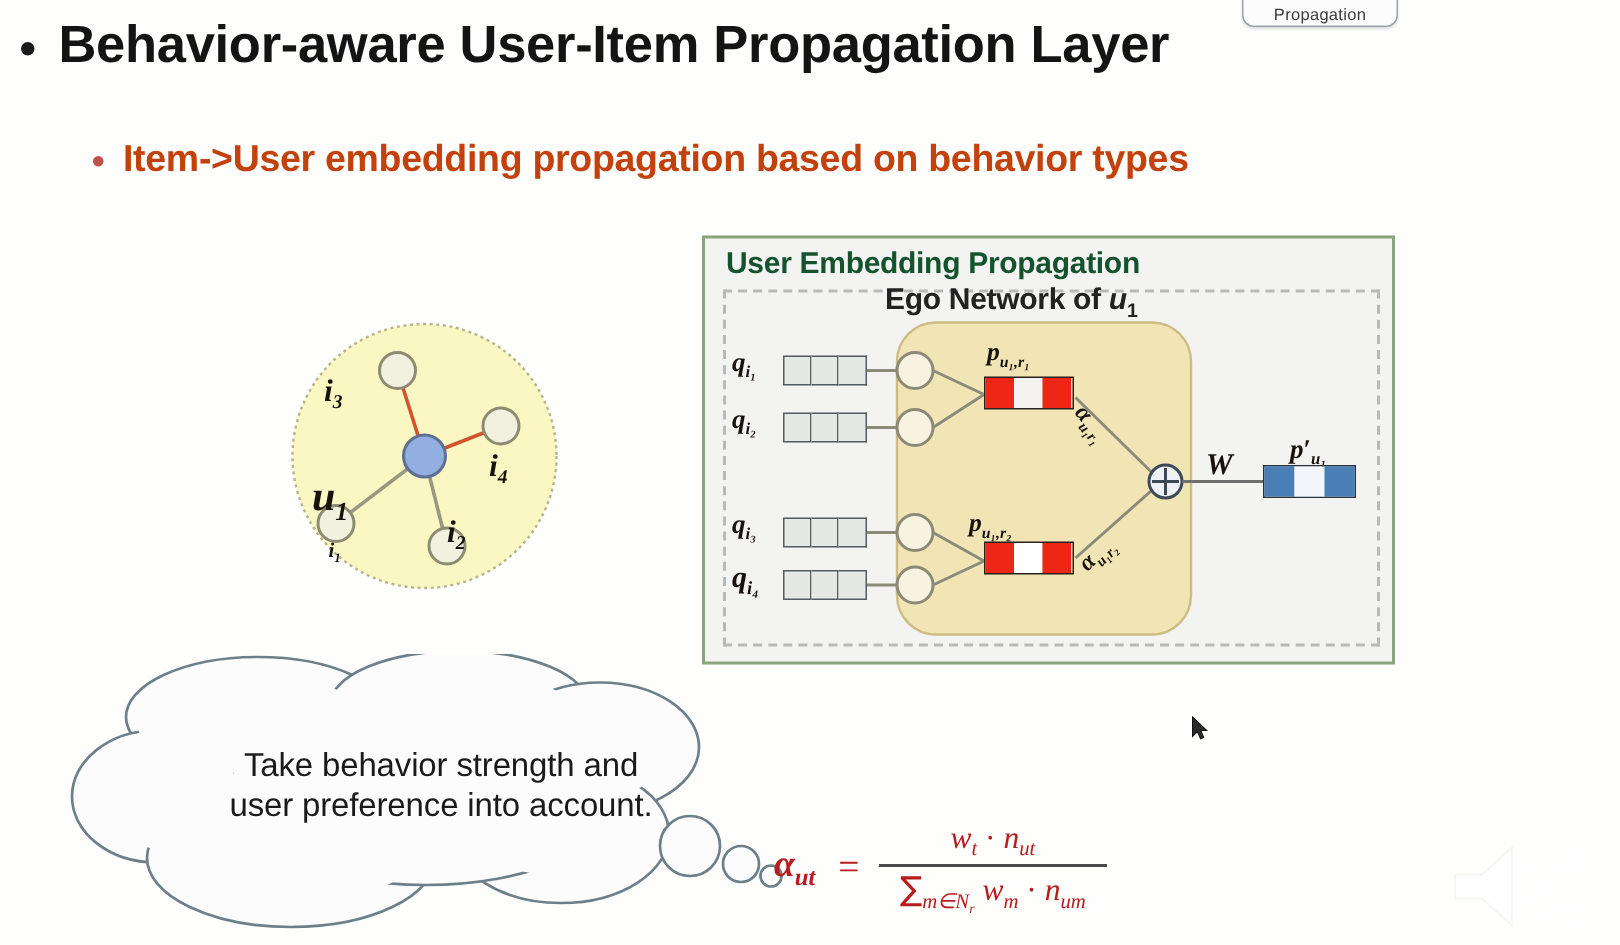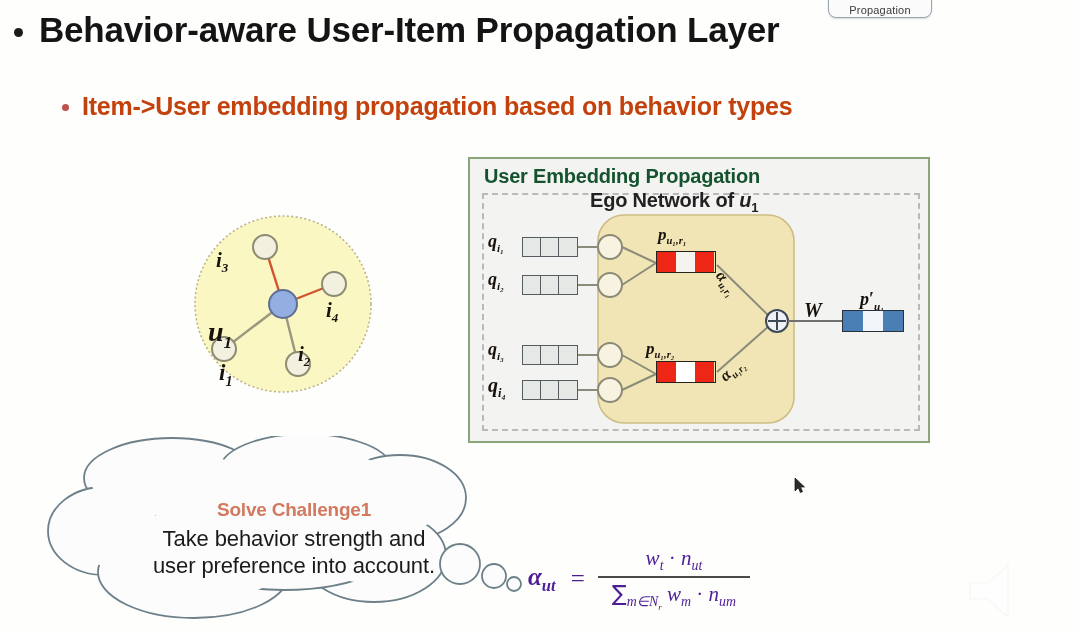--- a/index.html
+++ b/index.html
@@ -88,22 +88,22 @@
     line-height:27px;
   }
   #bubble-head{
     font-size:19px;font-weight:700;color:#d2795f;letter-spacing:-.2px;
     display:block;margin-bottom:2px;
   }
   #bubble-body{font-size:22px;color:#1a1a1a;display:block;letter-spacing:-.1px;}
 
   
   #formula{
-    position:absolute;left:528px;top:546px;
-    font-family:"Liberation Serif",serif;color:#4c1d95;
+    position:absolute;left:516px;top:546px;
+    font-family:"Liberation Serif",serif;color:#b91c1c;
   }
   #formula .lhs{font-style:italic;font-size:25px;font-weight:700;vertical-align:middle;}
   #formula .eq{font-size:25px;margin:0 9px;vertical-align:middle;}
   #formula .frac{display:inline-block;vertical-align:middle;text-align:center;}
   #formula .num{font-style:italic;font-size:21px;padding:0 14px 2px;}
   #formula .den{font-style:italic;font-size:21px;padding:3px 14px 0;
                 border-top:2px solid #4a4a4a;}
   #formula sub{font-size:.66em;}
   #formula .sum{font-style:normal;font-family:"DejaVu Sans",sans-serif;font-size:22px;}
   #formula .dot{font-style:normal;}
@@ -145,21 +145,21 @@
 
     <circle cx="97" cy="92" r="14" fill="#93aee0" stroke="#5e6f93" stroke-width="2"></circle>
   </svg>
   
   <div class="tex" style="left:30px;top:36px;font-size:21px;">
     <span>i</span><sub>3</sub>
   </div>
   <div class="tex" style="left:140px;top:86px;font-size:21px;">
     <span>i</span><sub>4</sub>
   </div>
-  <div class="tex" style="left:33px;top:148px;font-size:23px;">
+  <div class="tex" style="left:33px;top:148px;font-size:14px;">
     <span>i</span><sub>1</sub>
   </div>
   <div class="tex" style="left:112px;top:130px;font-size:21px;">
     <span>i</span><sub>2</sub>
   </div>
   <div class="tex" style="left:22px;top:80px;font-size:28px;margin-top:24px;">
     <span>u</span><sub>1</sub>
   </div>
 </div>
 
@@ -292,21 +292,20 @@
       <ellipse cx="240" cy="92" rx="124" ry="54"></ellipse>
       <ellipse cx="150" cy="130" rx="86" ry="36"></ellipse>
       <ellipse cx="262" cy="40" rx="78" ry="28"></ellipse>
       <ellipse cx="128" cy="48" rx="80" ry="32"></ellipse>
       <ellipse cx="330" cy="112" rx="62" ry="36"></ellipse>
       <ellipse cx="345" cy="64" rx="56" ry="34"></ellipse>
       <ellipse cx="70" cy="95" rx="46" ry="36"></ellipse>
     </g>
   </svg>
   <div id="bubble-text">
-    <span id="bubble-head">Solve Challenge1</span>
     <span id="bubble-body">Take behavior strength and</span>
     <span id="bubble-body">user preference into account.</span>
   </div>
 </div>
 
 <div id="formula">
   <span class="lhs">
     <span>α</span><sub>ut</sub>
   </span>
   <span class="eq">=</span>

